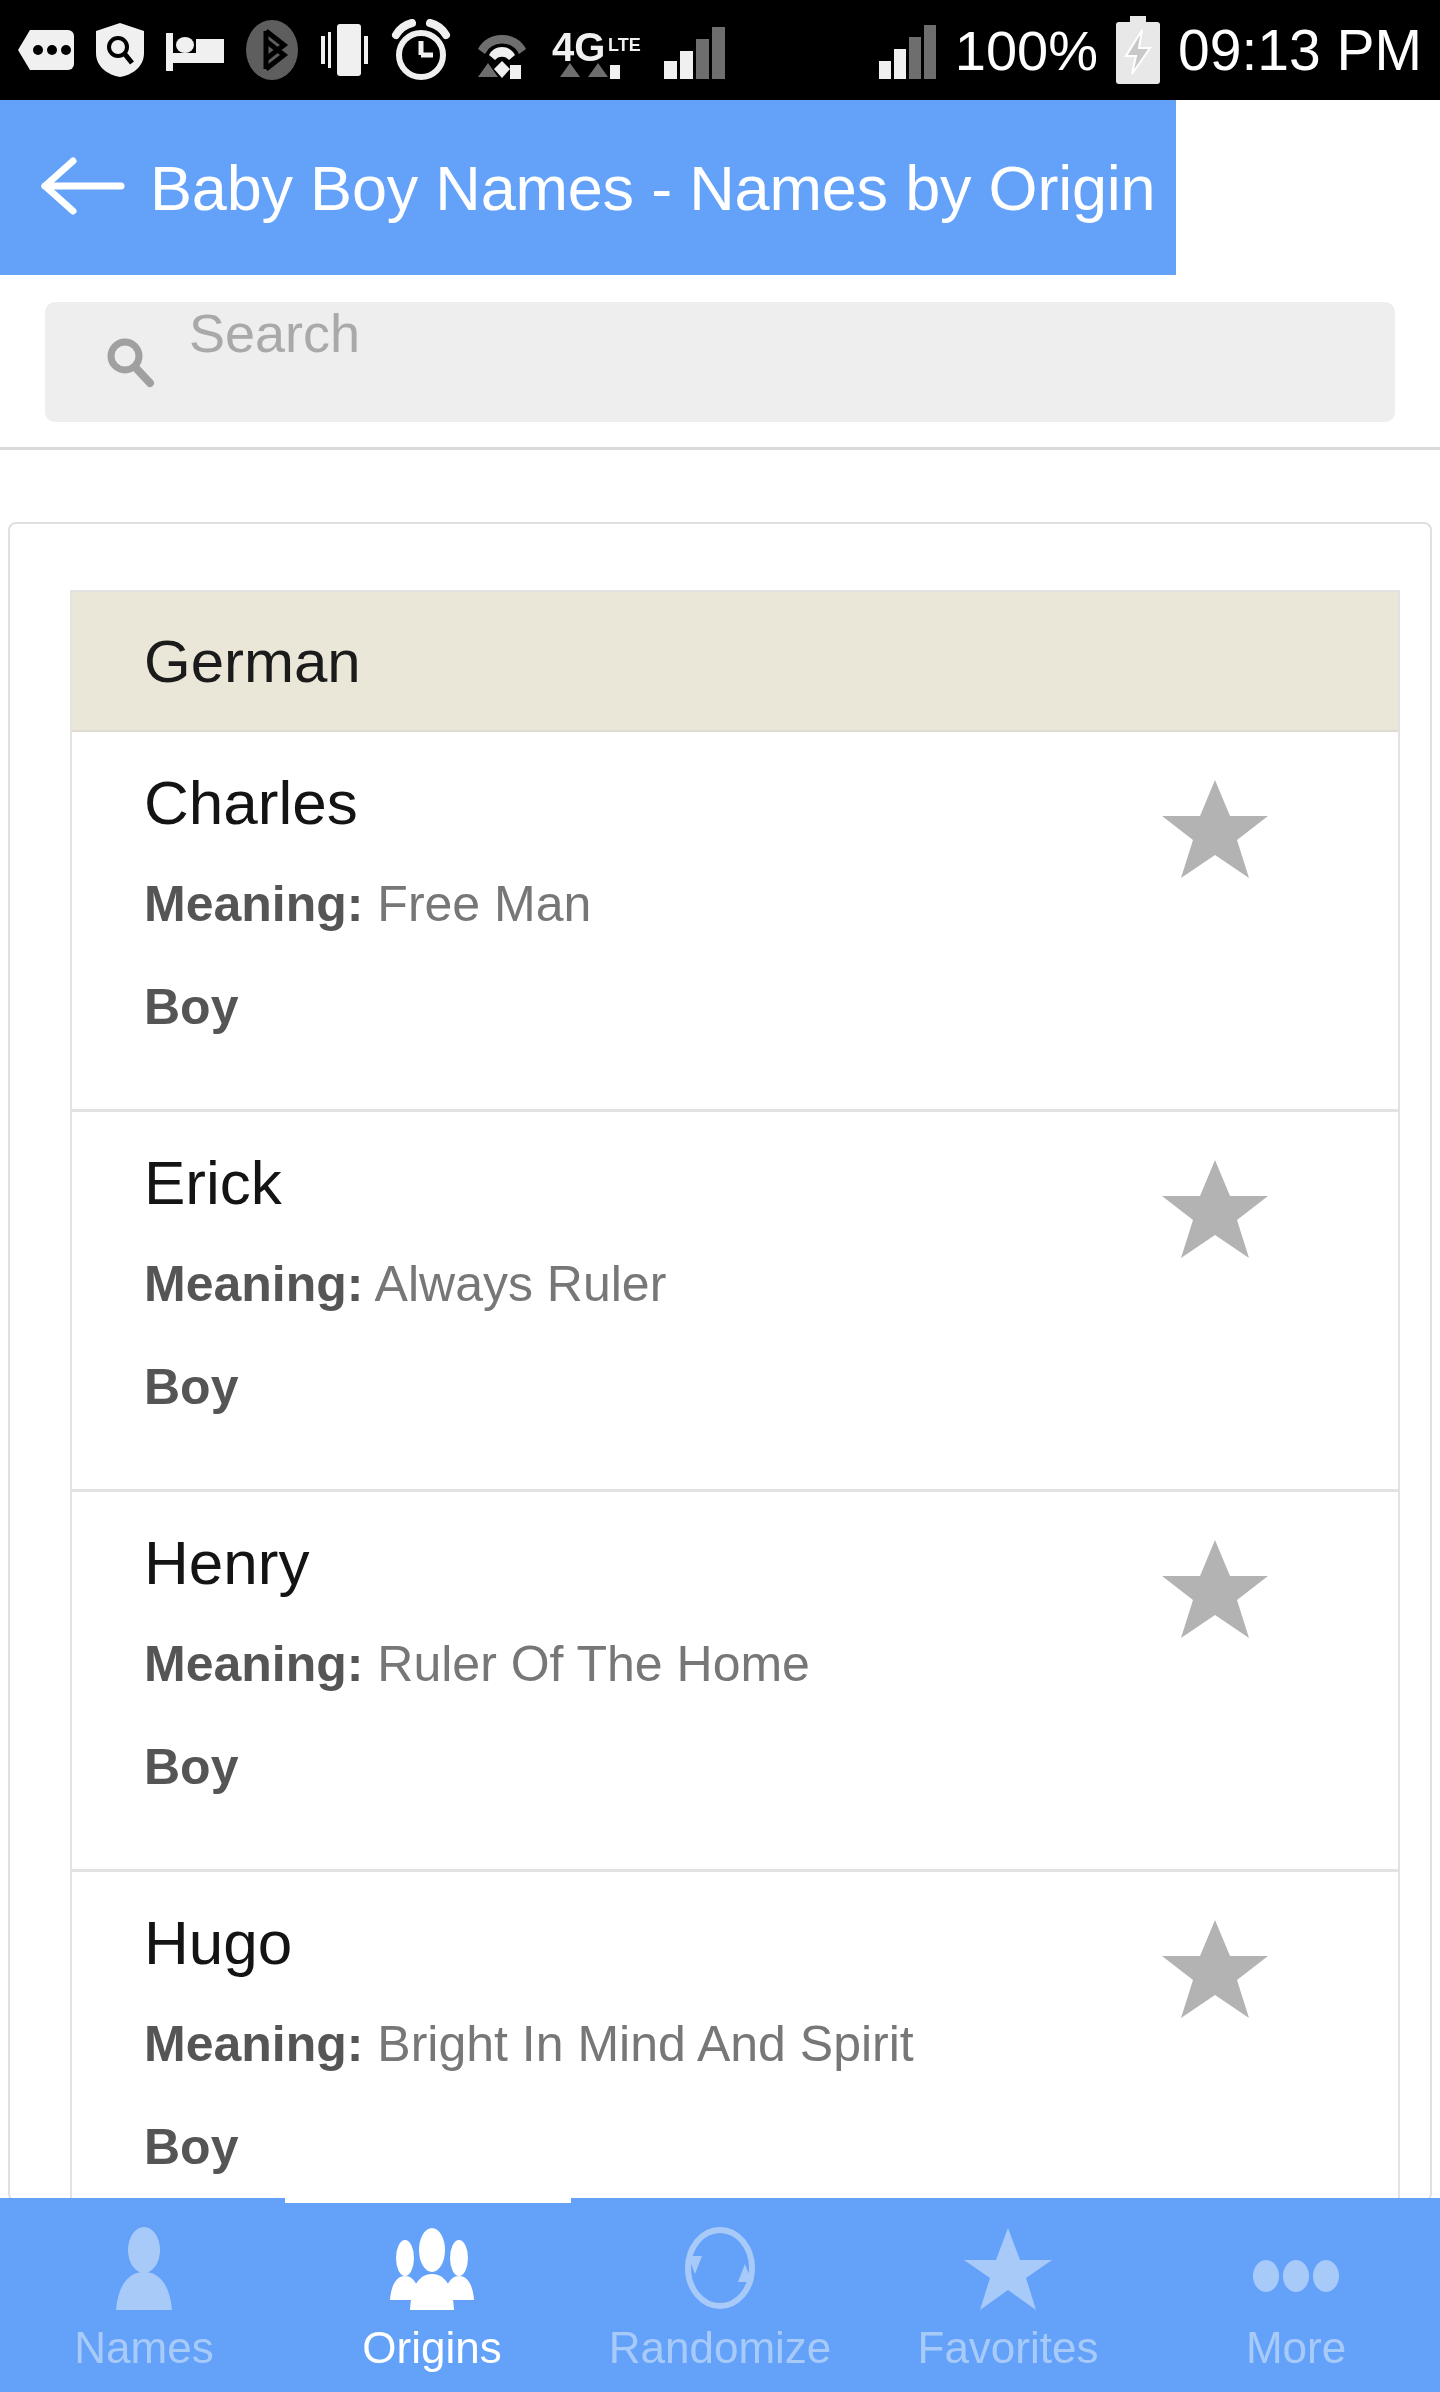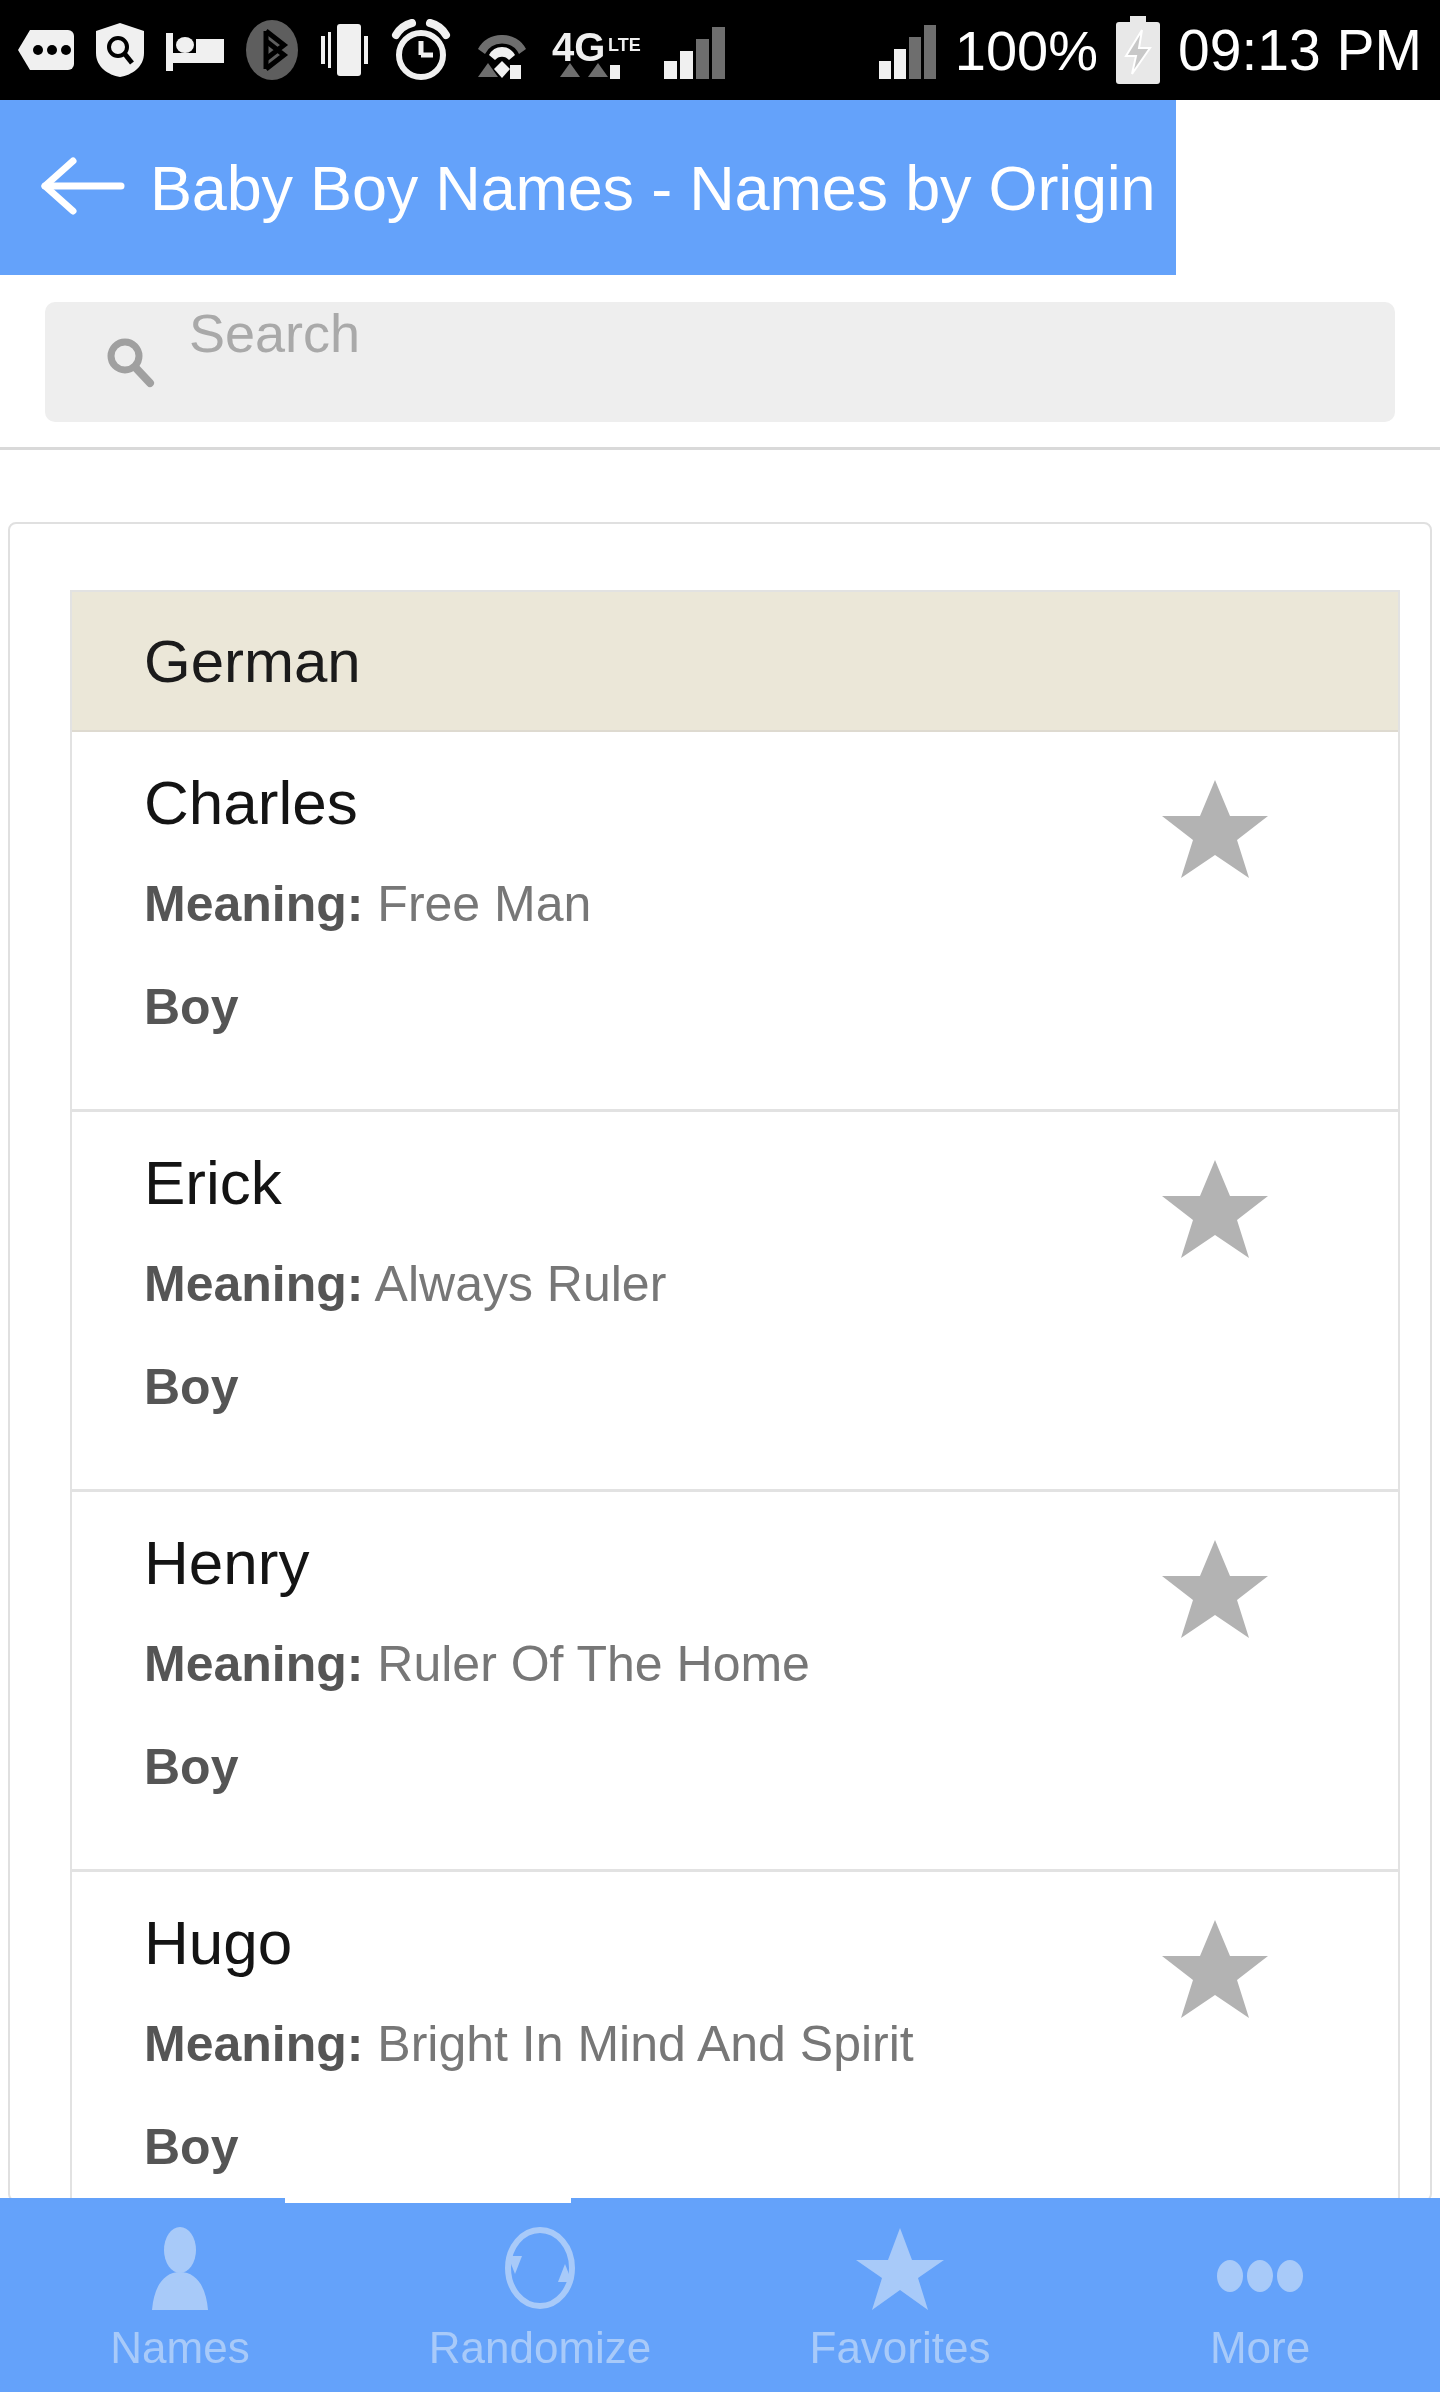--- a/index.html
+++ b/index.html
@@ -318,20 +318,33 @@
   <div class="navitem inactive">
     <span class="navicon">
       <svg width="72" height="86" viewBox="0 0 72 86">
           <ellipse cx="36" cy="24" rx="16" ry="23" fill="#a8caf9"></ellipse>
           <path d="M36 46 C20 46 10 60 8 84 H64 C62 60 52 46 36 46z" fill="#a8caf9"></path>
         </svg>
     </span>
     <span class="navlabel">Names</span>
   </div>
 
+  <div class="navitem active">
+    <span class="navicon">
+      <svg width="90" height="86" viewBox="0 0 90 86">
+          <ellipse cx="18" cy="32" rx="9" ry="18" fill="#ffffff"></ellipse>
+          <path d="M18 50 C9 50 4 60 3 74 H33 C32 60 27 50 18 50z" fill="#ffffff"></path>
+          <ellipse cx="72" cy="32" rx="9" ry="18" fill="#ffffff"></ellipse>
+          <path d="M72 50 C63 50 58 60 57 74 H87 C86 60 81 50 72 50z" fill="#ffffff"></path>
+          <ellipse cx="45" cy="24" rx="13" ry="22" fill="#ffffff"></ellipse>
+          <path d="M45 48 C31 48 24 62 23 84 H67 C66 62 59 48 45 48z" fill="#ffffff"></path>
+        </svg>
+    </span>
+    <span class="navlabel">Origins</span>
+  </div>
 
   <div class="navitem inactive">
     <span class="navicon">
       <svg width="88" height="86" viewBox="0 0 88 86">
           <ellipse cx="44" cy="42" rx="32" ry="38" fill="none" stroke="#a8caf9" stroke-width="6"></ellipse>
           <polygon points="12,30 26,30 19,48" fill="#a8caf9"></polygon>
           <polygon points="62,56 76,56 69,38" fill="#a8caf9"></polygon>
         </svg>
     </span>
     <span class="navlabel">Randomize</span>

